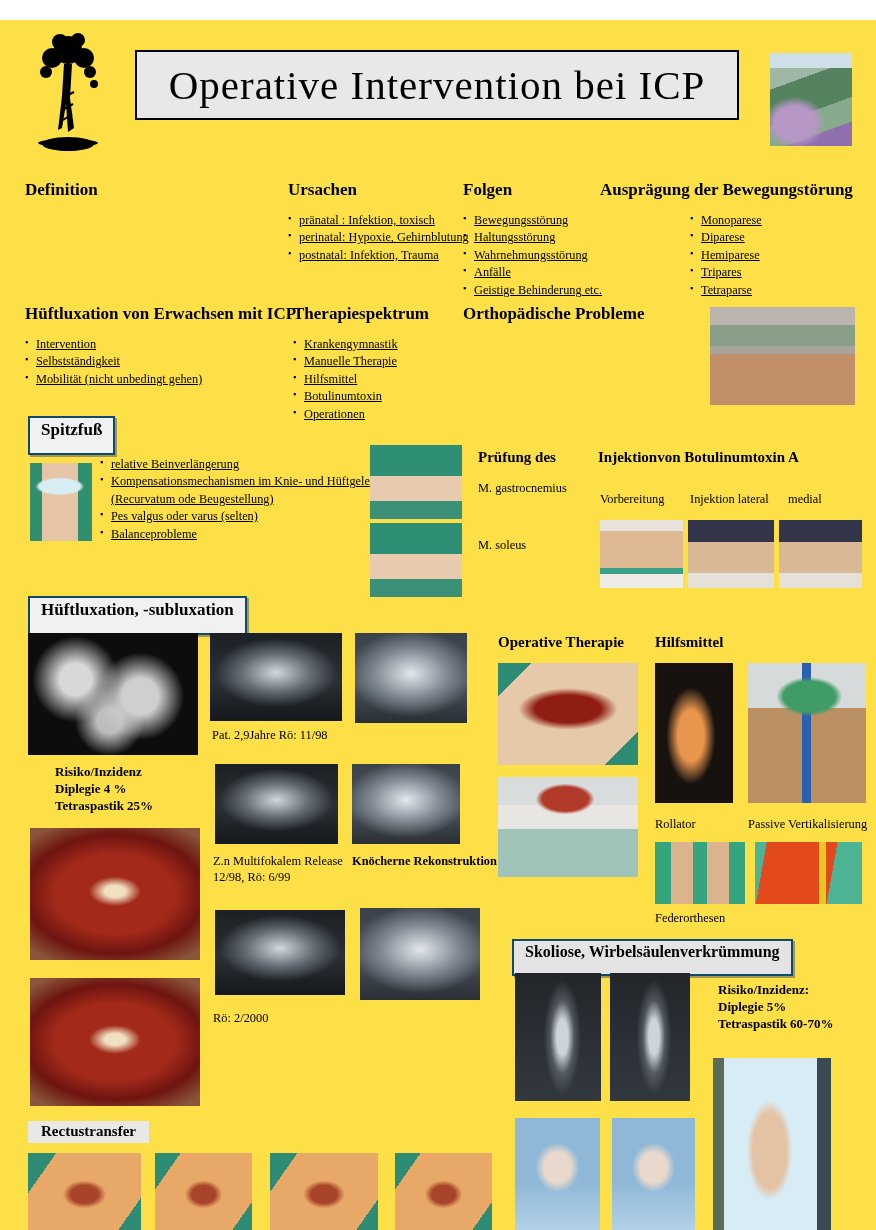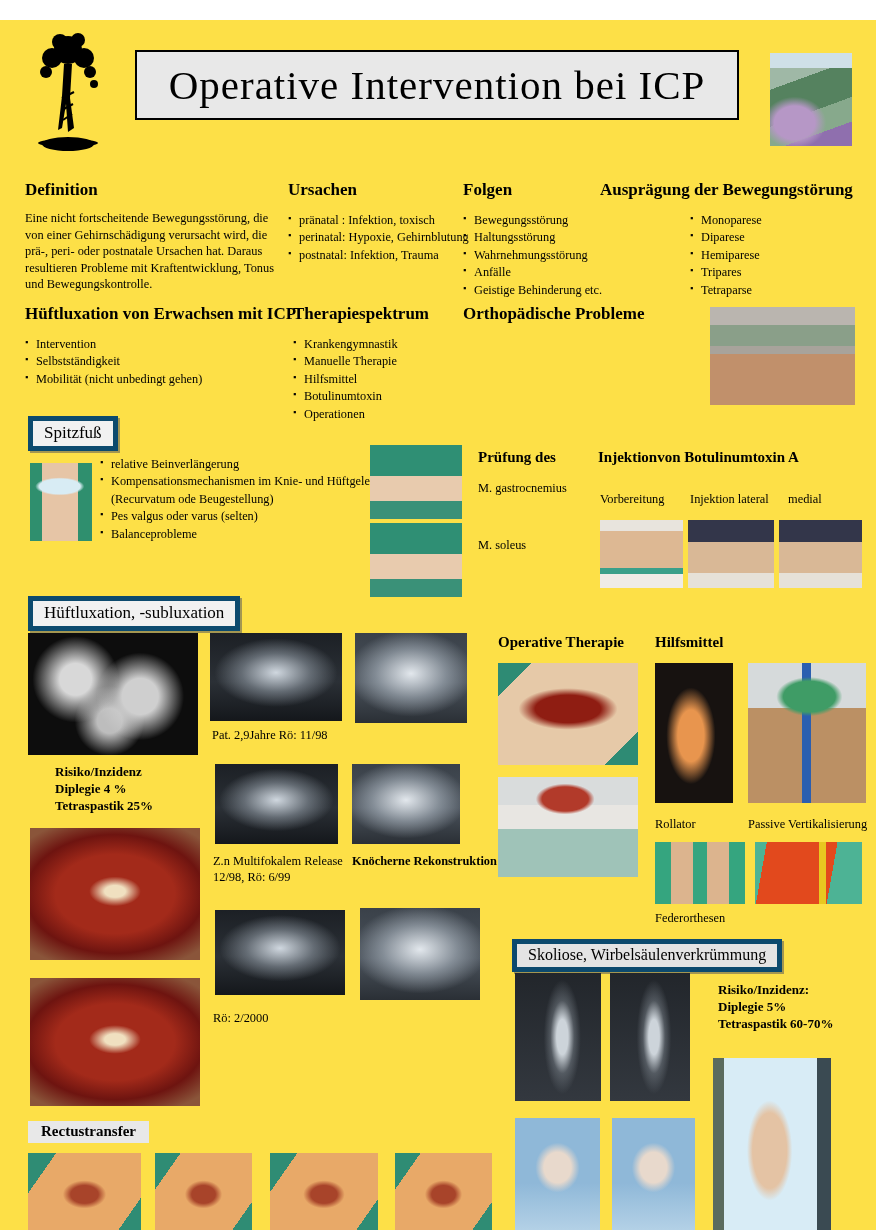--- a/index.html
+++ b/index.html
@@ -8,33 +8,33 @@
   .abs { position:absolute; }
 
   
   .h1 { font-weight:bold; font-size:17px;text-align:right; }
   .h2 { font-weight:bold; font-size:15px; }
   .body-text { font-size:12.4px; line-height:1.33; }
   .caption { font-size:12.4px; line-height:1.25; }
   .caption-b { font-size:12.4px; font-weight:bold; line-height:1.25; }
   .risiko div { font-size:13px; font-weight:bold; line-height:1.3; }
 
-  .blist { list-style:none; margin:0; padding:0; font-size:12.3px; line-height:1.42; }
+  .blist { list-style:none; margin:0; padding:0; font-size:12.3px; line-height:1.42;text-decoration:underline; }
   .blist li { position:relative; padding-left:11px; }
   .blist li::before { content:"▪"; position:absolute; left:0; top:0; font-size:9px; }
   .pink li { color:#d6157f; }
   .pink li::before { color:#d6157f; }
 
   
   .title-box { border:2px solid #000; background:#e8e8e8; display:flex;
                align-items:center; justify-content:center; font-size:41px;
                letter-spacing:1px; }
-  .box-header { border:5px solid #0c4a6e; background:#f1f1f1;
+  .box-header { border:2px solid #0c4a6e; background:#f1f1f1;
                 box-shadow:2px 2px 0 rgba(90,90,90,.55);
-                padding:2px 11px 3px; font-weight:normal; font-size:17px;
+                padding:2px 11px 13px; font-weight:bold; font-size:17px;
                 display:inline-block; }
   .box-header.sk { background:#e4e4e4; font-size:16px; }
   .gray-header { background:#e8e8e8; padding:2px 13px 3px; font-weight:bold;
                  font-size:15px; display:inline-block; }
 
   
   .photo { position:absolute; }
   .building { background:
       linear-gradient(180deg,#cfe0e8 0 16%, rgba(0,0,0,0) 16%),
       radial-gradient(ellipse 55% 40% at 30% 75%, #b697c6 0 45%, rgba(0,0,0,0) 70%),
@@ -114,21 +114,20 @@
         <path d="M34 70 L46 64 M34 82 L45 76 M35 92 L44 86" stroke="#000" stroke-width="2"></path>
         <ellipse cx="40" cy="116" rx="26" ry="7"></ellipse>
         <ellipse cx="40" cy="115" rx="30" ry="4"></ellipse>
       </g>
     </svg>
   </div>
   <div class="abs title-box" style="left:135px;top:30px;width:600px;height:66px;">Operative Intervention bei ICP</div>
   <div class="photo building" style="left:770px;top:33px;width:82px;height:93px;"></div>
 
   <div class="abs h1" style="left:25px;top:160px;">Definition</div>
-  <div class="abs body-text" style="left:25px;top:190px;width:262px;">Eine nicht fortscheitende Bewegungsstörung, die von einer Gehirnschädigung verursacht wird, die prä-, peri- oder postnatale Ursachen hat. Daraus resultieren Probleme mit Kraftentwicklung, Tonus und Bewegungskontrolle.</div>
 
   <div class="abs h1" style="left:288px;top:160px;">Ursachen</div>
   <ul class="abs blist" style="left:288px;top:192px;width:185px;">
       <li>pränatal : Infektion, toxisch</li>
       <li>perinatal: Hypoxie, Gehirnblutung</li>
       <li>postnatal: Infektion, Trauma</li>
     </ul>
 
   <div class="abs h1" style="left:463px;top:160px;">Folgen</div>
   <ul class="abs blist" style="left:463px;top:192px;width:160px;">

